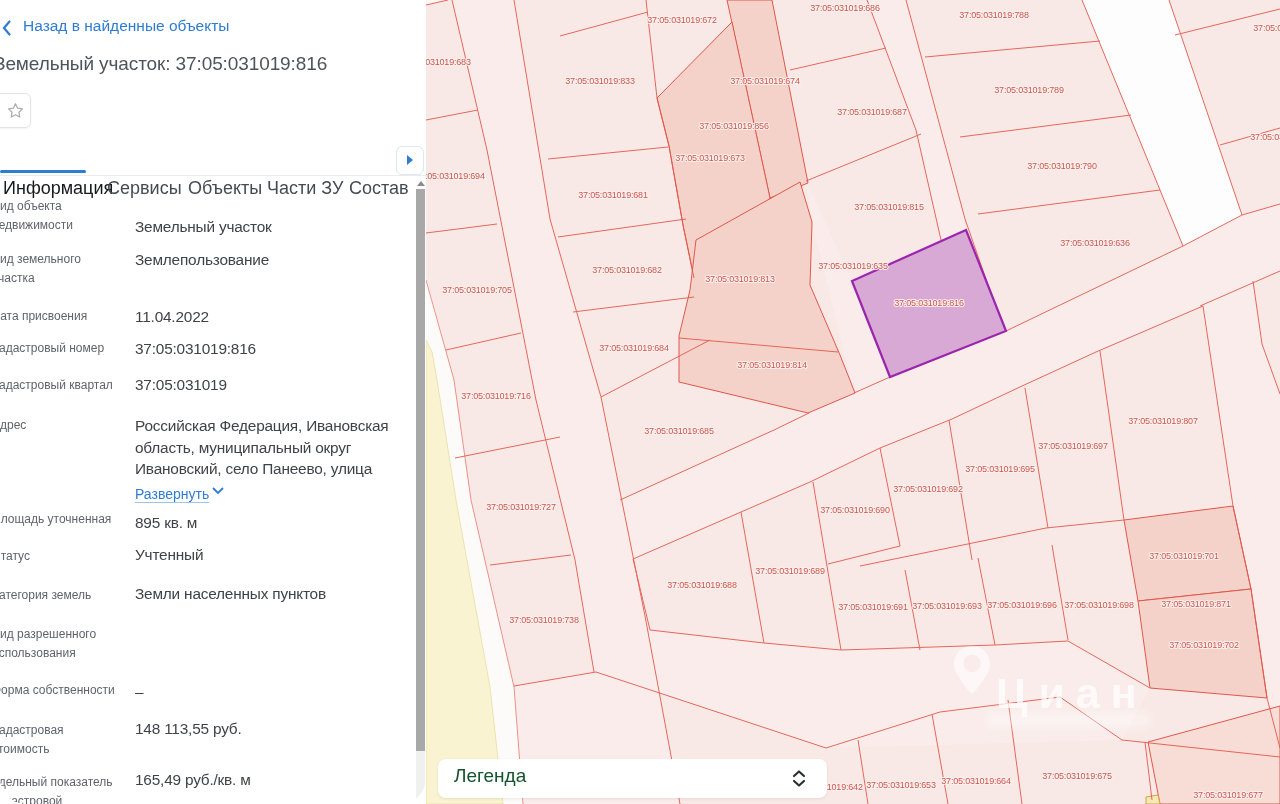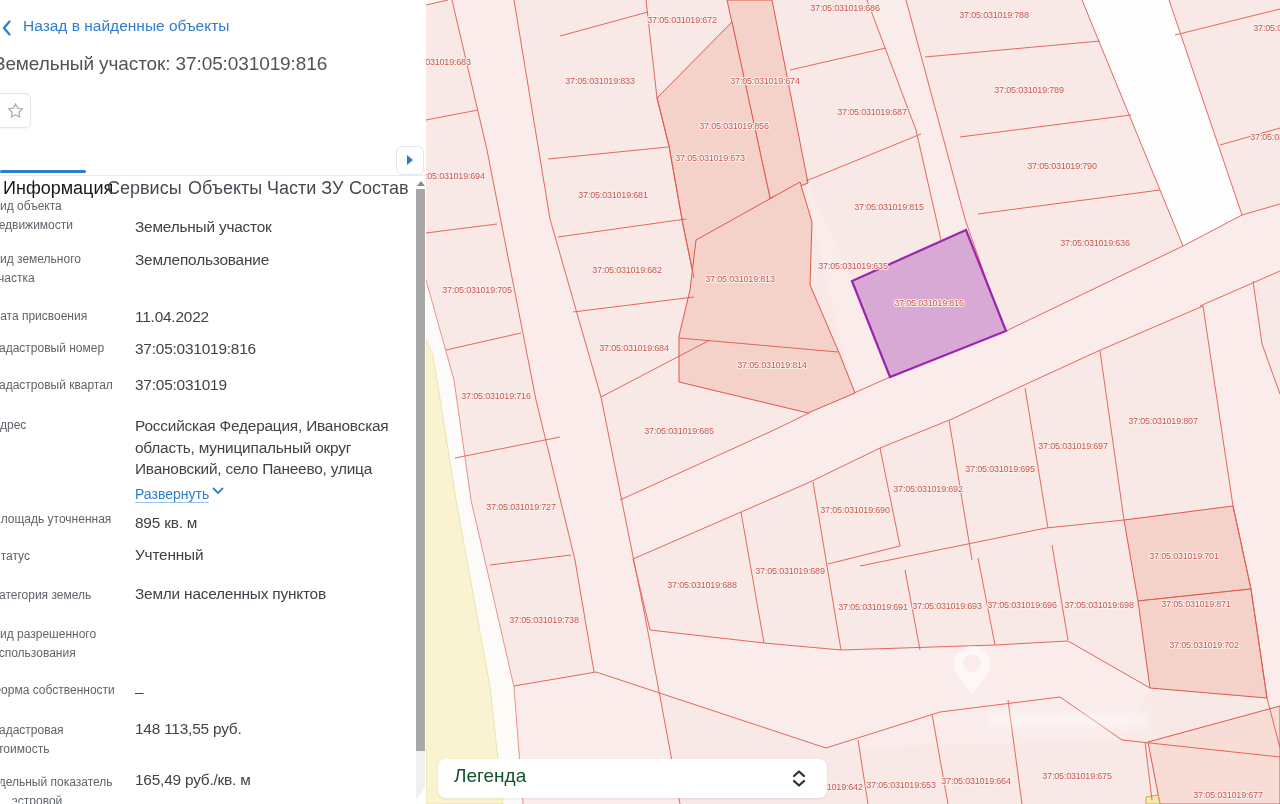--- a/index.html
+++ b/index.html
@@ -165,20 +165,21 @@
 <text x="1228" y="798">37:05:031019:677</text>
 <text x="1288" y="31">37:05:031019:676</text>
 <text x="1285" y="140">37:05:031019:644</text>
 </g>
 </svg>
 </div>
 
 <svg class="abs" style="left:950px;top:644px;z-index:4;opacity:0.72;" width="44" height="60" viewBox="0 0 46 62">
       <path d="M23 2 C12 2 4 10 4 21 C4 32 23 52 23 52 C23 52 42 32 42 21 C42 10 34 2 23 2 Z M23 29 C18 29 14 25 14 20 C14 15 18 11 23 11 C28 11 32 15 32 20 C32 25 28 29 23 29 Z" fill="rgba(255,255,255,0.82)"></path>
     </svg>
+<div class="abs wm">Циан</div>
 <div class="abs wm2"></div>
 
 <div class="abs legend">
 <div class="abs legtxt">Легенда</div>
 <svg class="abs" style="left:353px;top:11px;" width="16" height="17" viewBox="0 0 16 17">
 <path d="M3 6 L8 1.5 L13 6" stroke="#2b3035" stroke-width="2.2" fill="none" stroke-linecap="round" stroke-linejoin="round"></path>
 <path d="M3 11 L8 15.5 L13 11" stroke="#2b3035" stroke-width="2.2" fill="none" stroke-linecap="round" stroke-linejoin="round"></path>
 </svg>
 </div>
 

